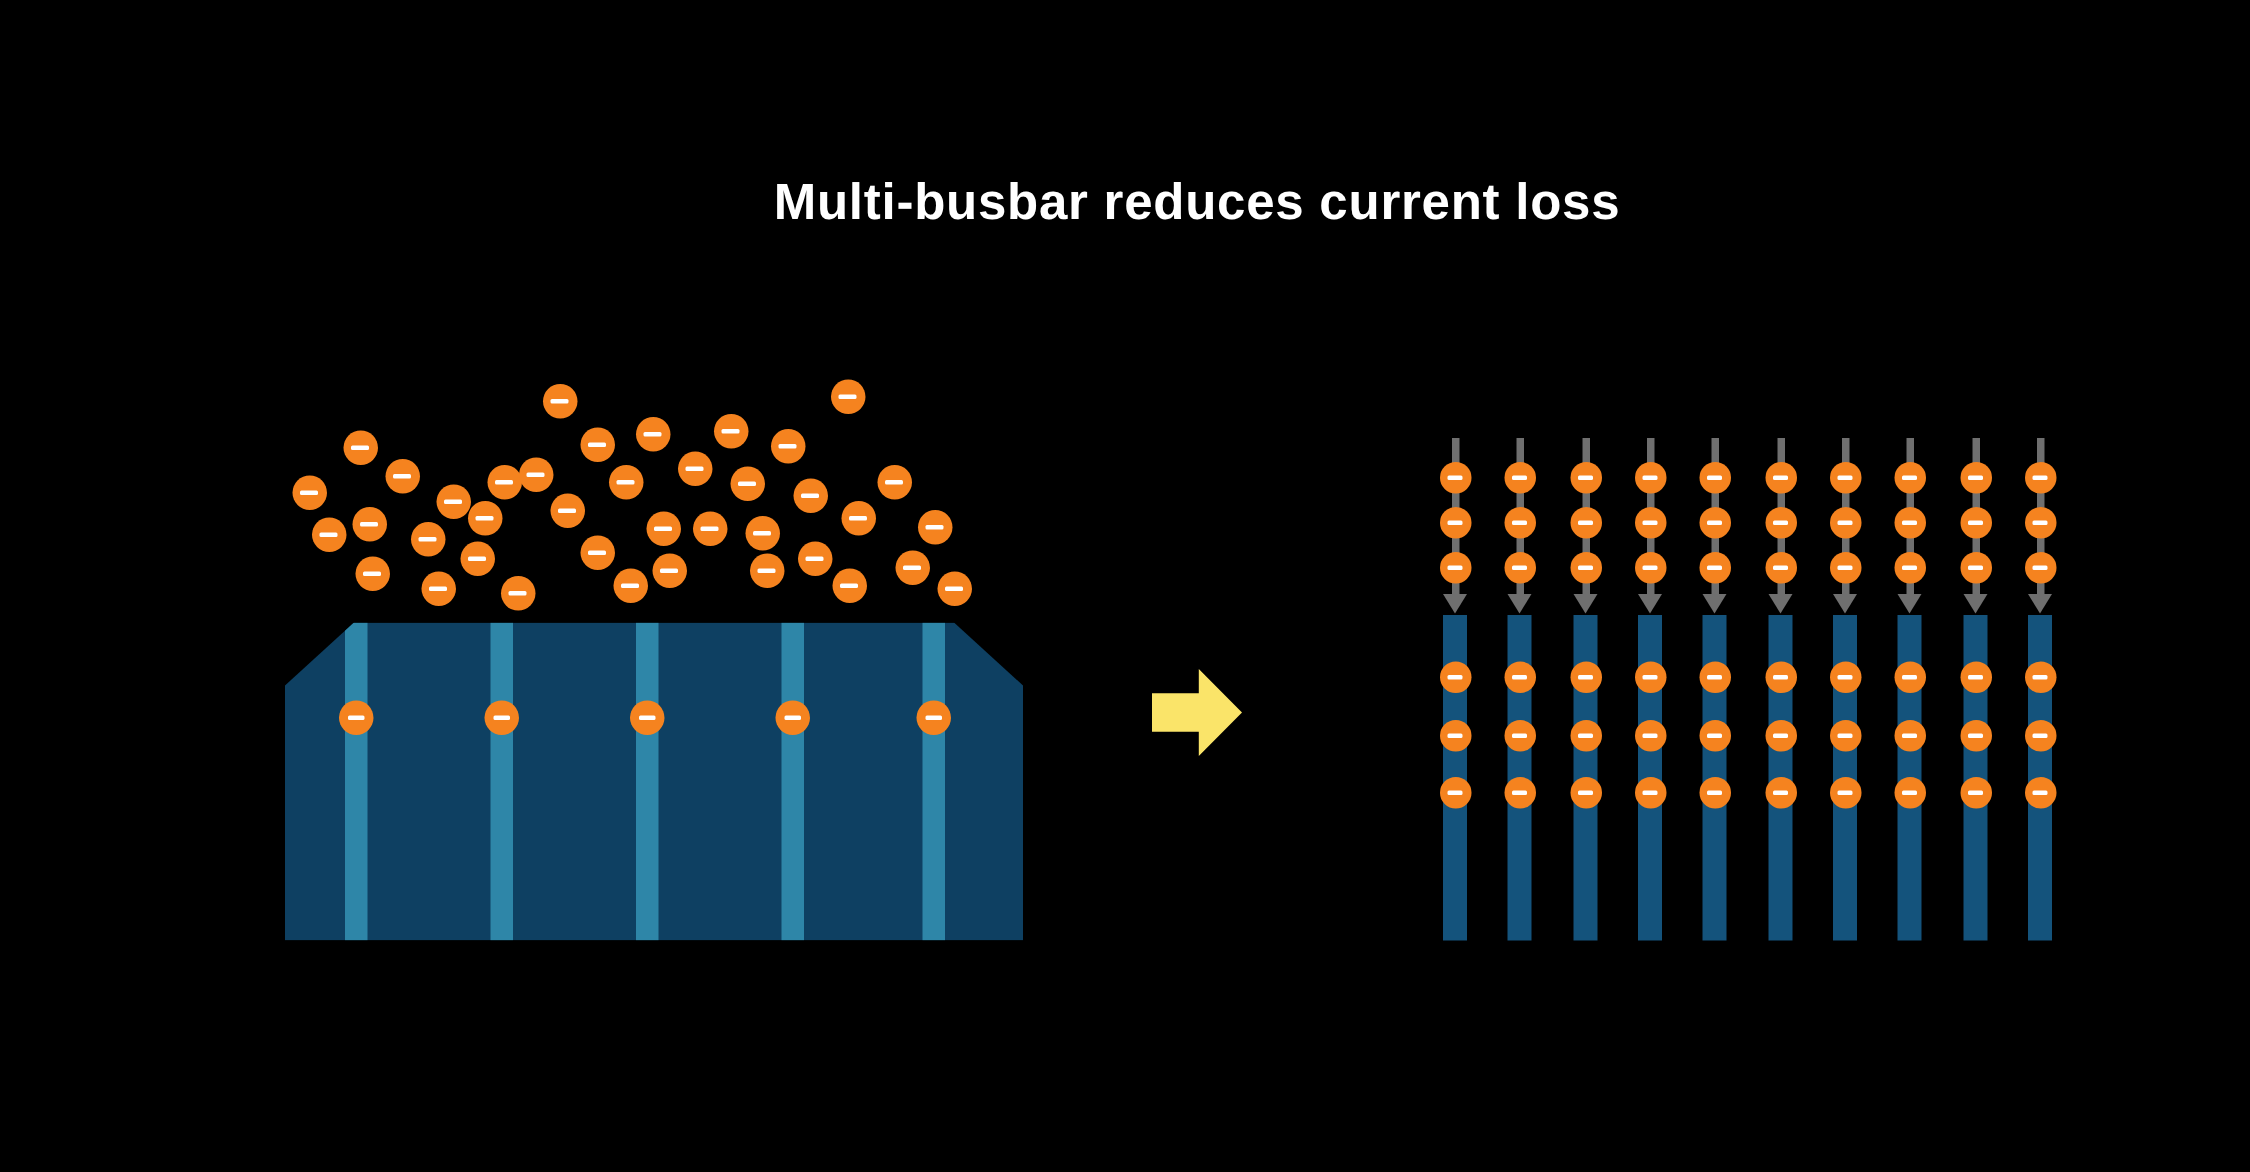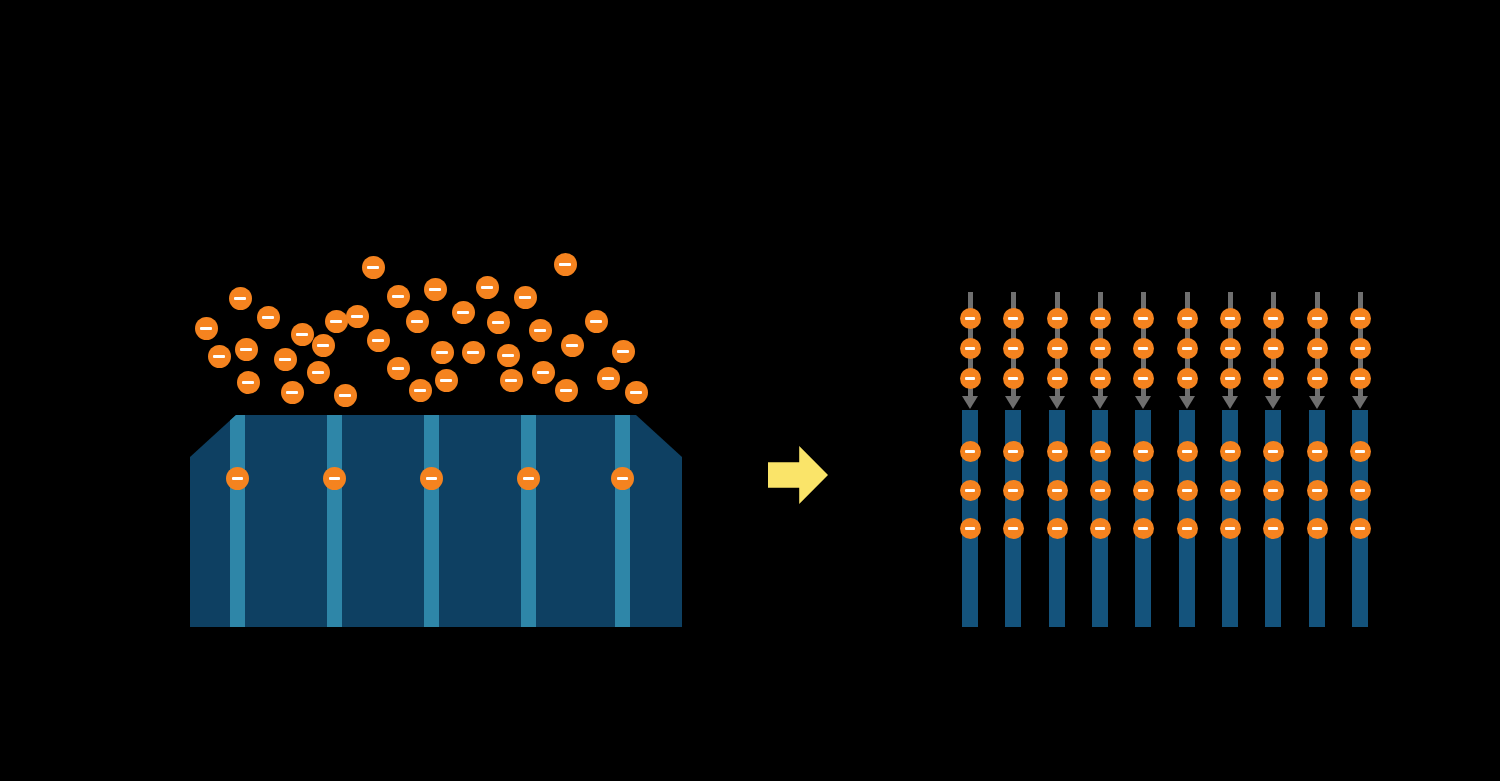--- a/index.html
+++ b/index.html
@@ -43,20 +43,21 @@
   .transfer-arrow{
     position:absolute;
     background:var(--flow-arrow,#FAE469);
     clip-path:polygon(0 28%,52% 28%,52% 0,100% 50%,52% 100%,52% 72%,0 72%);
   }
 </style>
 </head>
 <body>
 
 <div class="stage">
+  <div class="title">Multi-busbar reduces current loss</div>
 <div class="cell" style="left: 190px; top: 415px; width: 492px; height: 212px; clip-path: polygon(0px 42px, 46px 0px, calc(100% - 46px) 0px, 100% 42px, 100% 100%, 0px 100%);">
       <div class="left-busbar" style="left: 40px; top: 0px; width: 15px; height: 100%;"></div>
       <div class="left-busbar" style="left: 137px; top: 0px; width: 15px; height: 100%;"></div>
       <div class="left-busbar" style="left: 234px; top: 0px; width: 15px; height: 100%;"></div>
       <div class="left-busbar" style="left: 331px; top: 0px; width: 15px; height: 100%;"></div>
       <div class="left-busbar" style="left: 425px; top: 0px; width: 15px; height: 100%;"></div>
     </div>
     <div class="electron" style="left: 226px; top: 466.5px; width: 23px; height: 23px;"></div>
     <div class="electron" style="left: 323px; top: 466.5px; width: 23px; height: 23px;"></div>
     <div class="electron" style="left: 420px; top: 466.5px; width: 23px; height: 23px;"></div>

